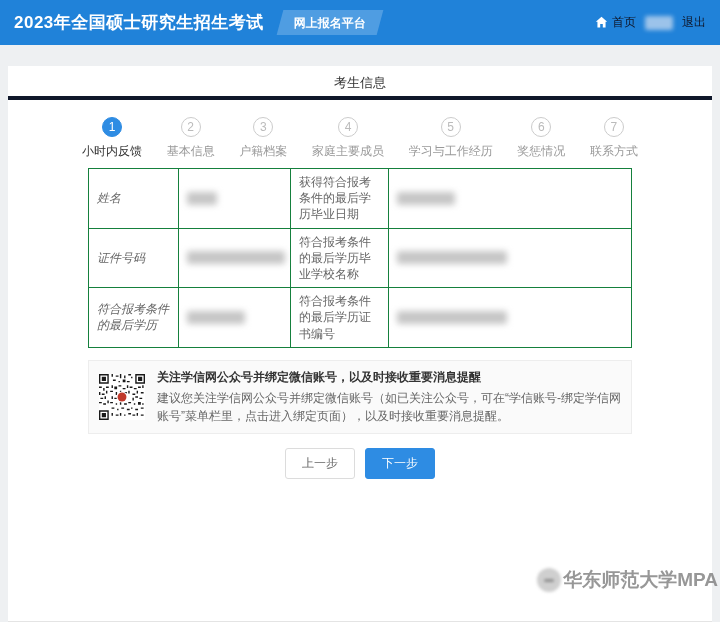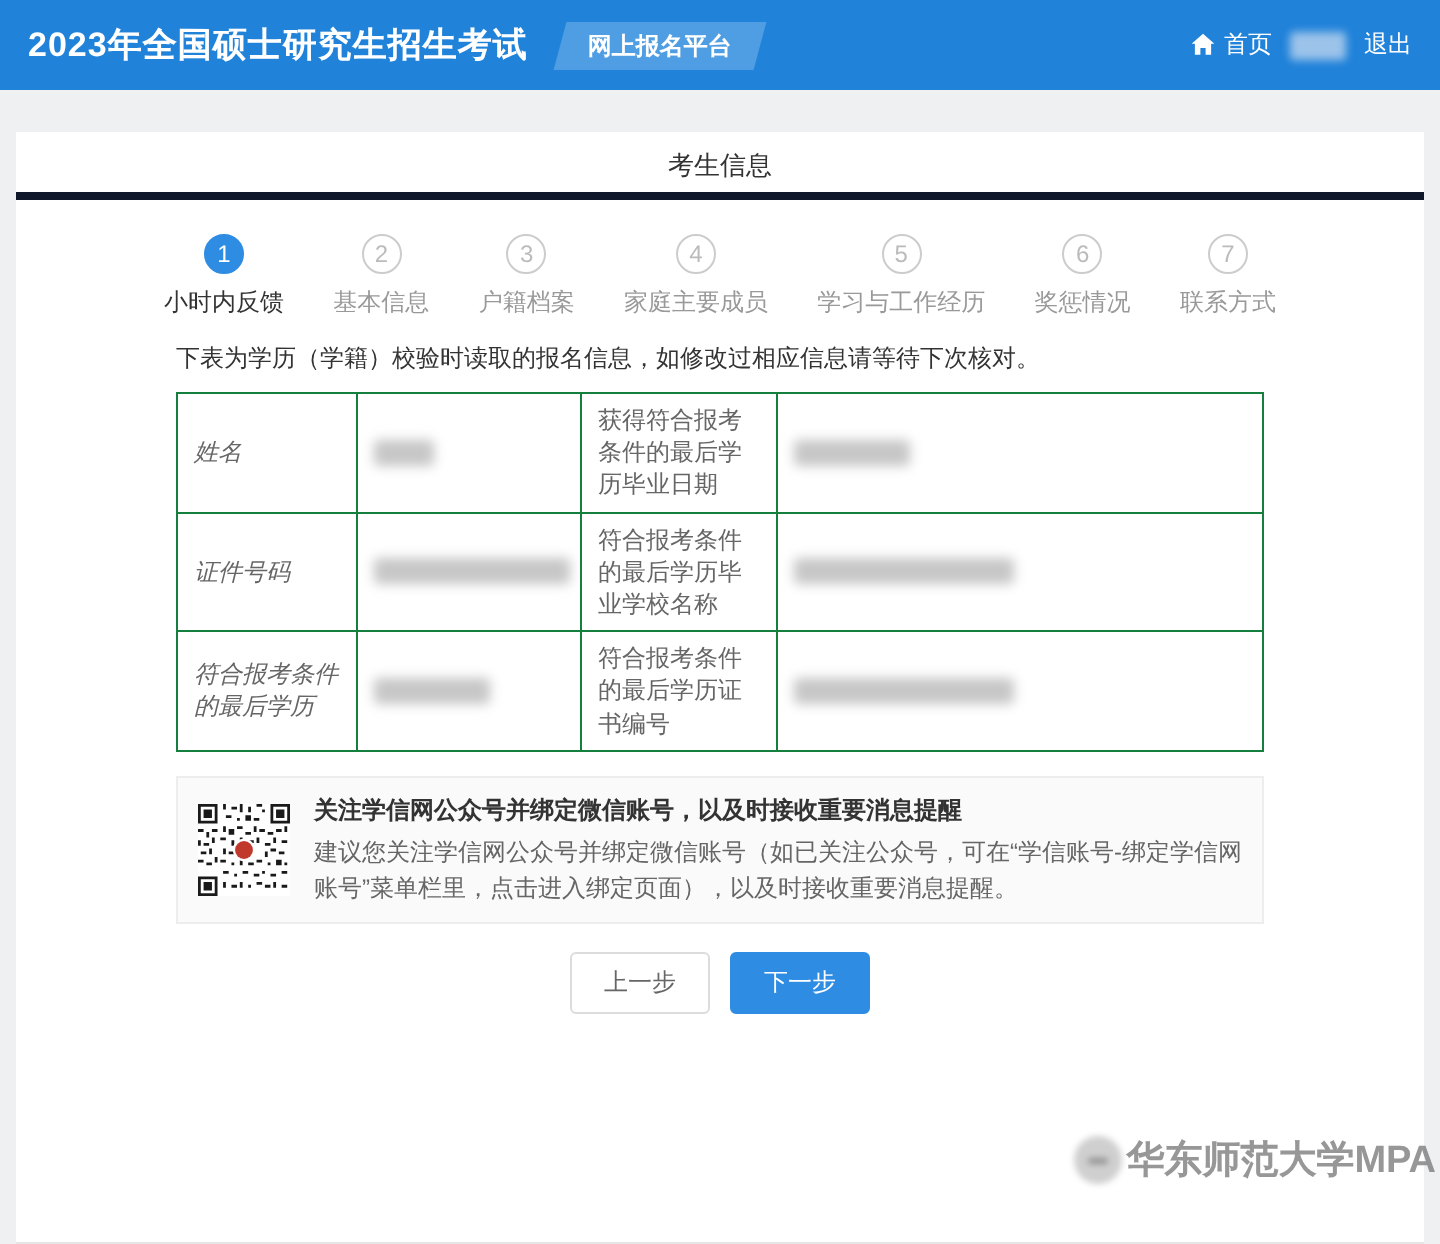--- a/index.html
+++ b/index.html
@@ -11,21 +11,21 @@
     overflow: hidden;
   }
   
   .topbar {
     height: 45px; background: #2082d9;
     display: flex; align-items: center; padding: 0 14px;
   }
   .topbar-title { color:#fff; font-size:17px; font-weight:bold; letter-spacing:.5px; white-space:nowrap; }
   .badge { margin-left:16px; background:#4f9de2; transform:skewX(-15deg); padding:3px 14px; }
   .badge span { display:inline-block; transform:skewX(15deg); color:#fff; font-size:12px; font-weight:bold; }
-  .topbar-right { margin-left:auto; display:flex; align-items:center; gap:9px; color:#ffffff; font-size:12px;text-align:center; }
+  .topbar-right { margin-left:auto; display:flex; align-items:center; gap:9px; color:#0f172a; font-size:12px;text-align:center; }
   .home-link { display:flex; align-items:center; gap:4px; cursor:pointer; }
   .home-ico { width:13px; height:13px; display:block; }
   .user-blur { width:28px; height:14px; background:#9cc3ea; border-radius:2px; filter:blur(2px); }
   .logout { cursor:pointer; }
 
   
   .card {
     position:absolute; top:66px; left:8px; right:8px; bottom:0;
     background:#fff; border-bottom:1px solid #e4e4e4;
   }
@@ -153,21 +153,20 @@
     </div>
     <div class="step">
       <div class="step-circle">7</div>
       <div class="step-label">联系方式</div>
     </div>
   </div>
 
   <div class="inner">
 
 
-    <div class="intro">下表为学历（学籍）校验时读取的报名信息，如修改过相应信息请等待下次核对。</div>
 
     <table class="info">
       <tbody>
           <tr>
         <td class="c1">姓名</td>
         <td class="c2">
               <div class="blur-blob b-sm"></div>
             </td>
         <td class="c3">获得符合报考条件的最后学历毕业日期</td>
         <td>

